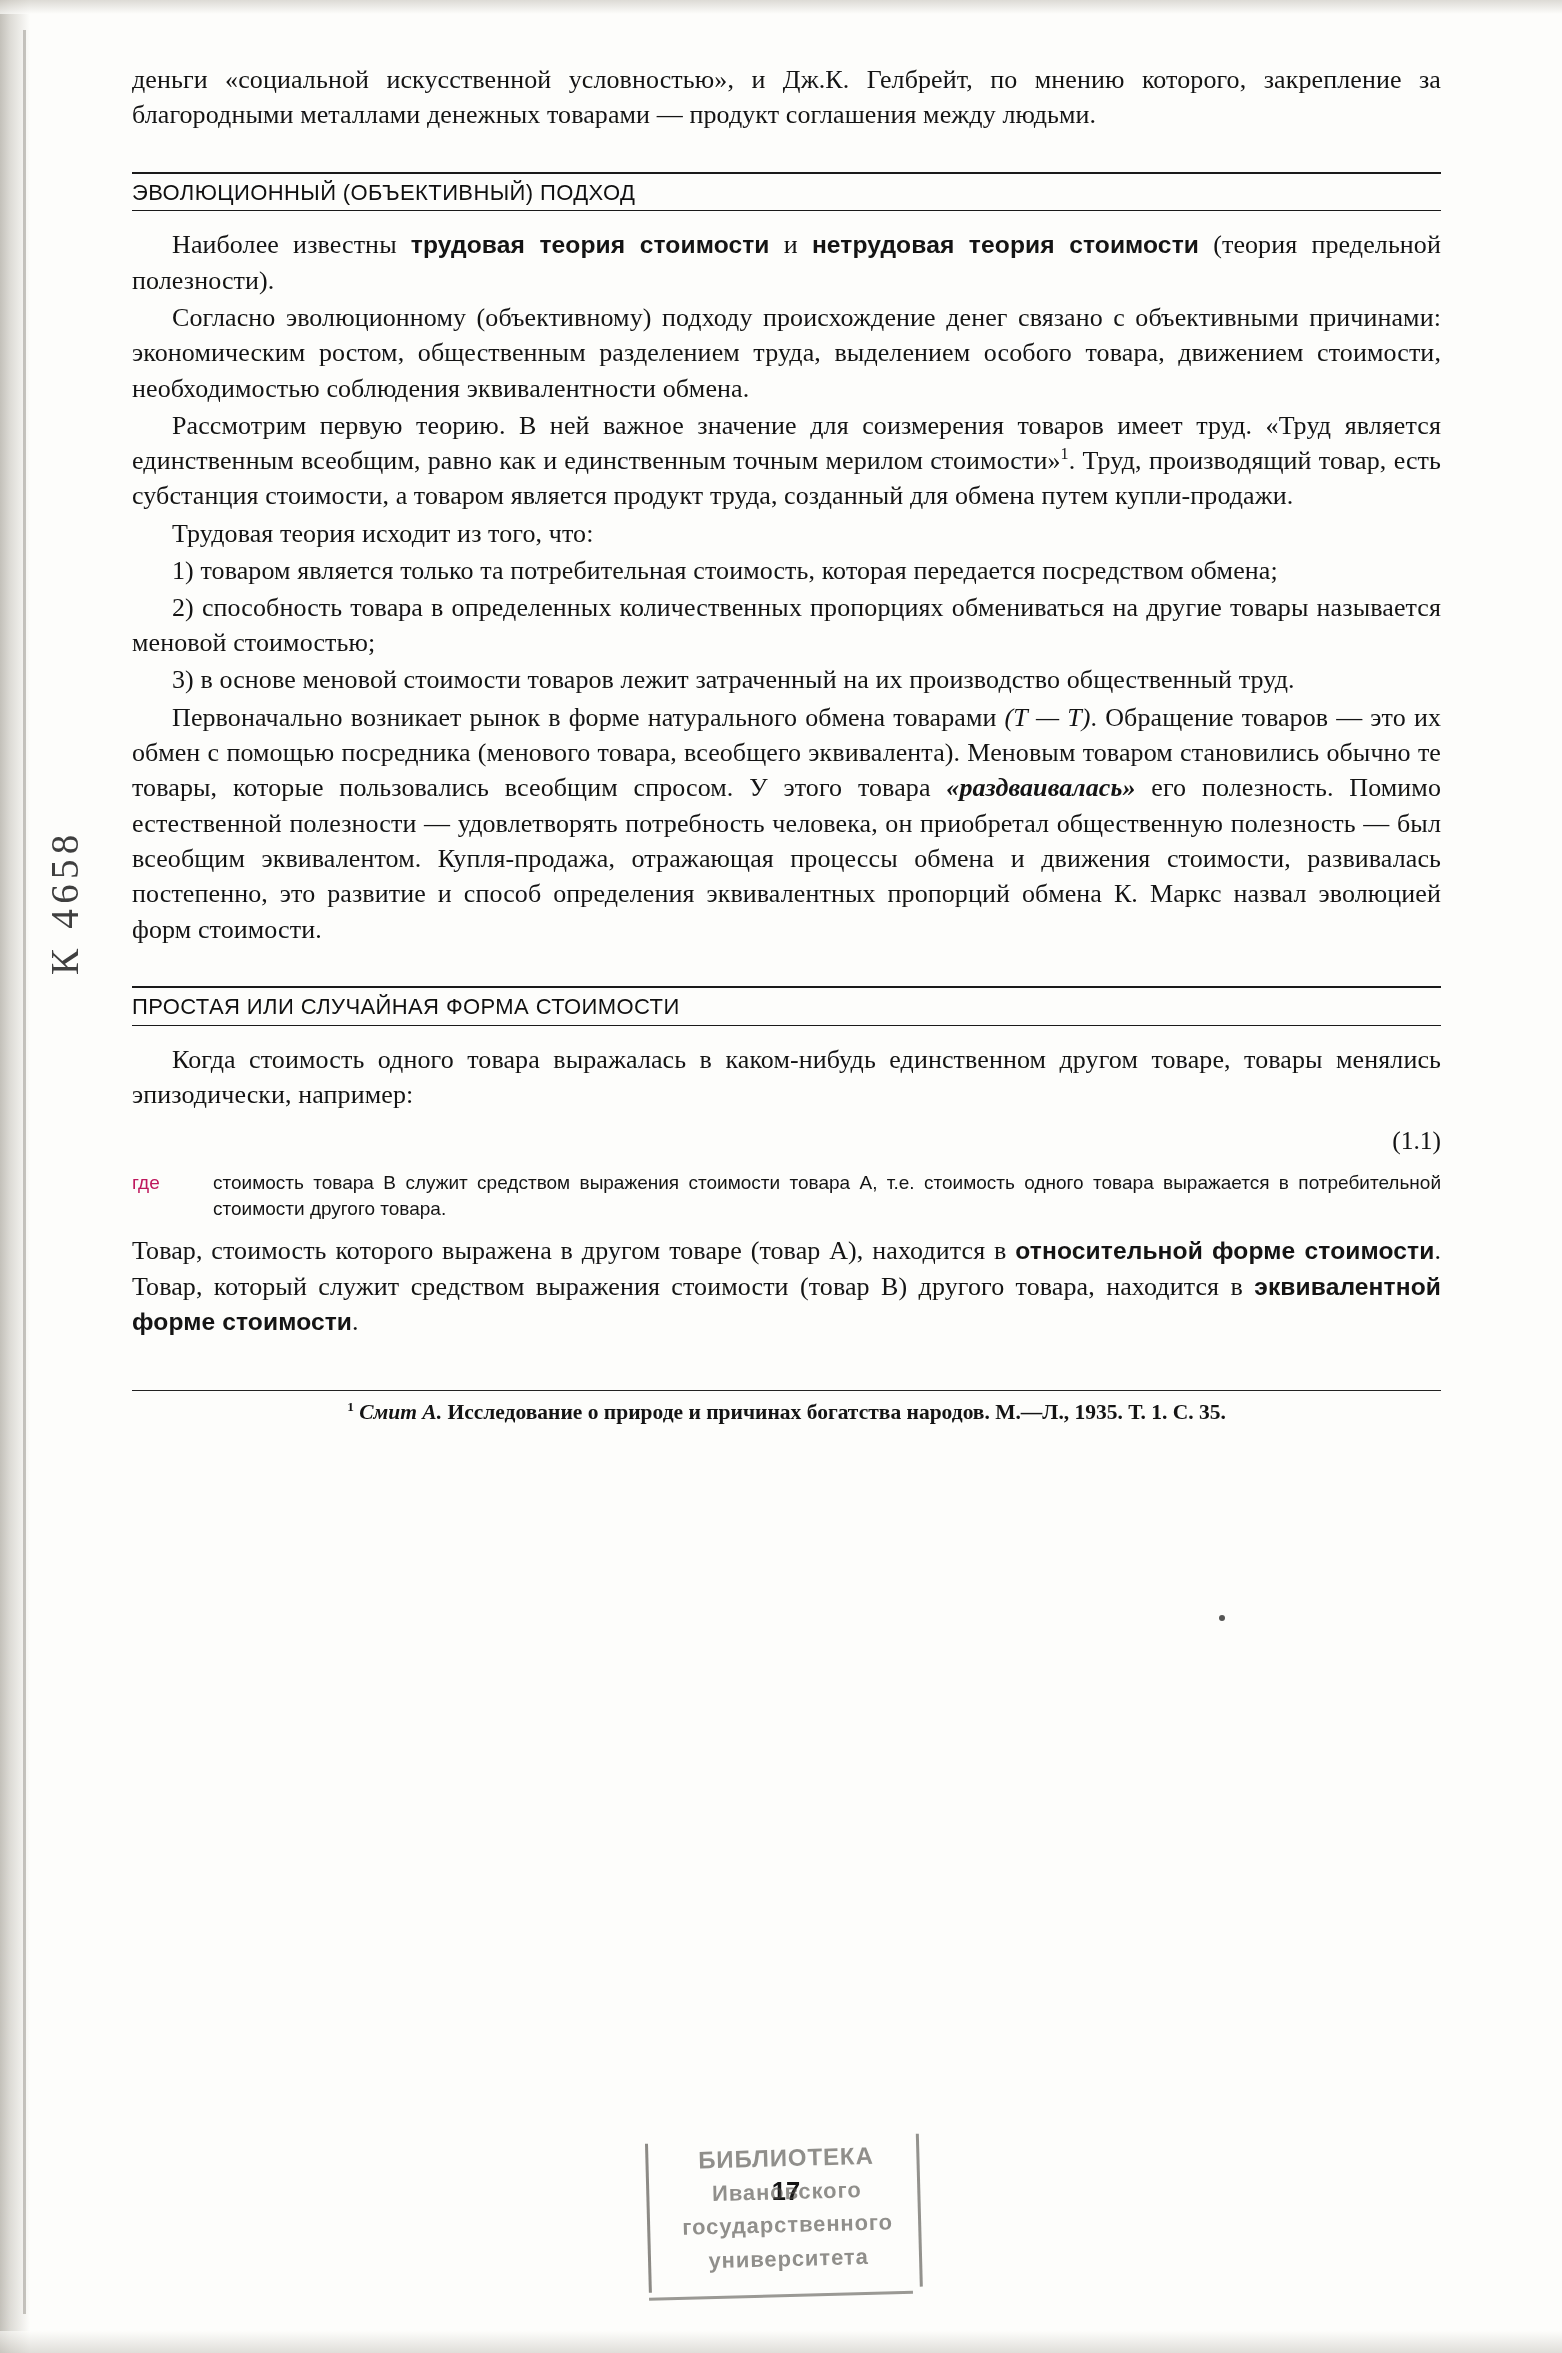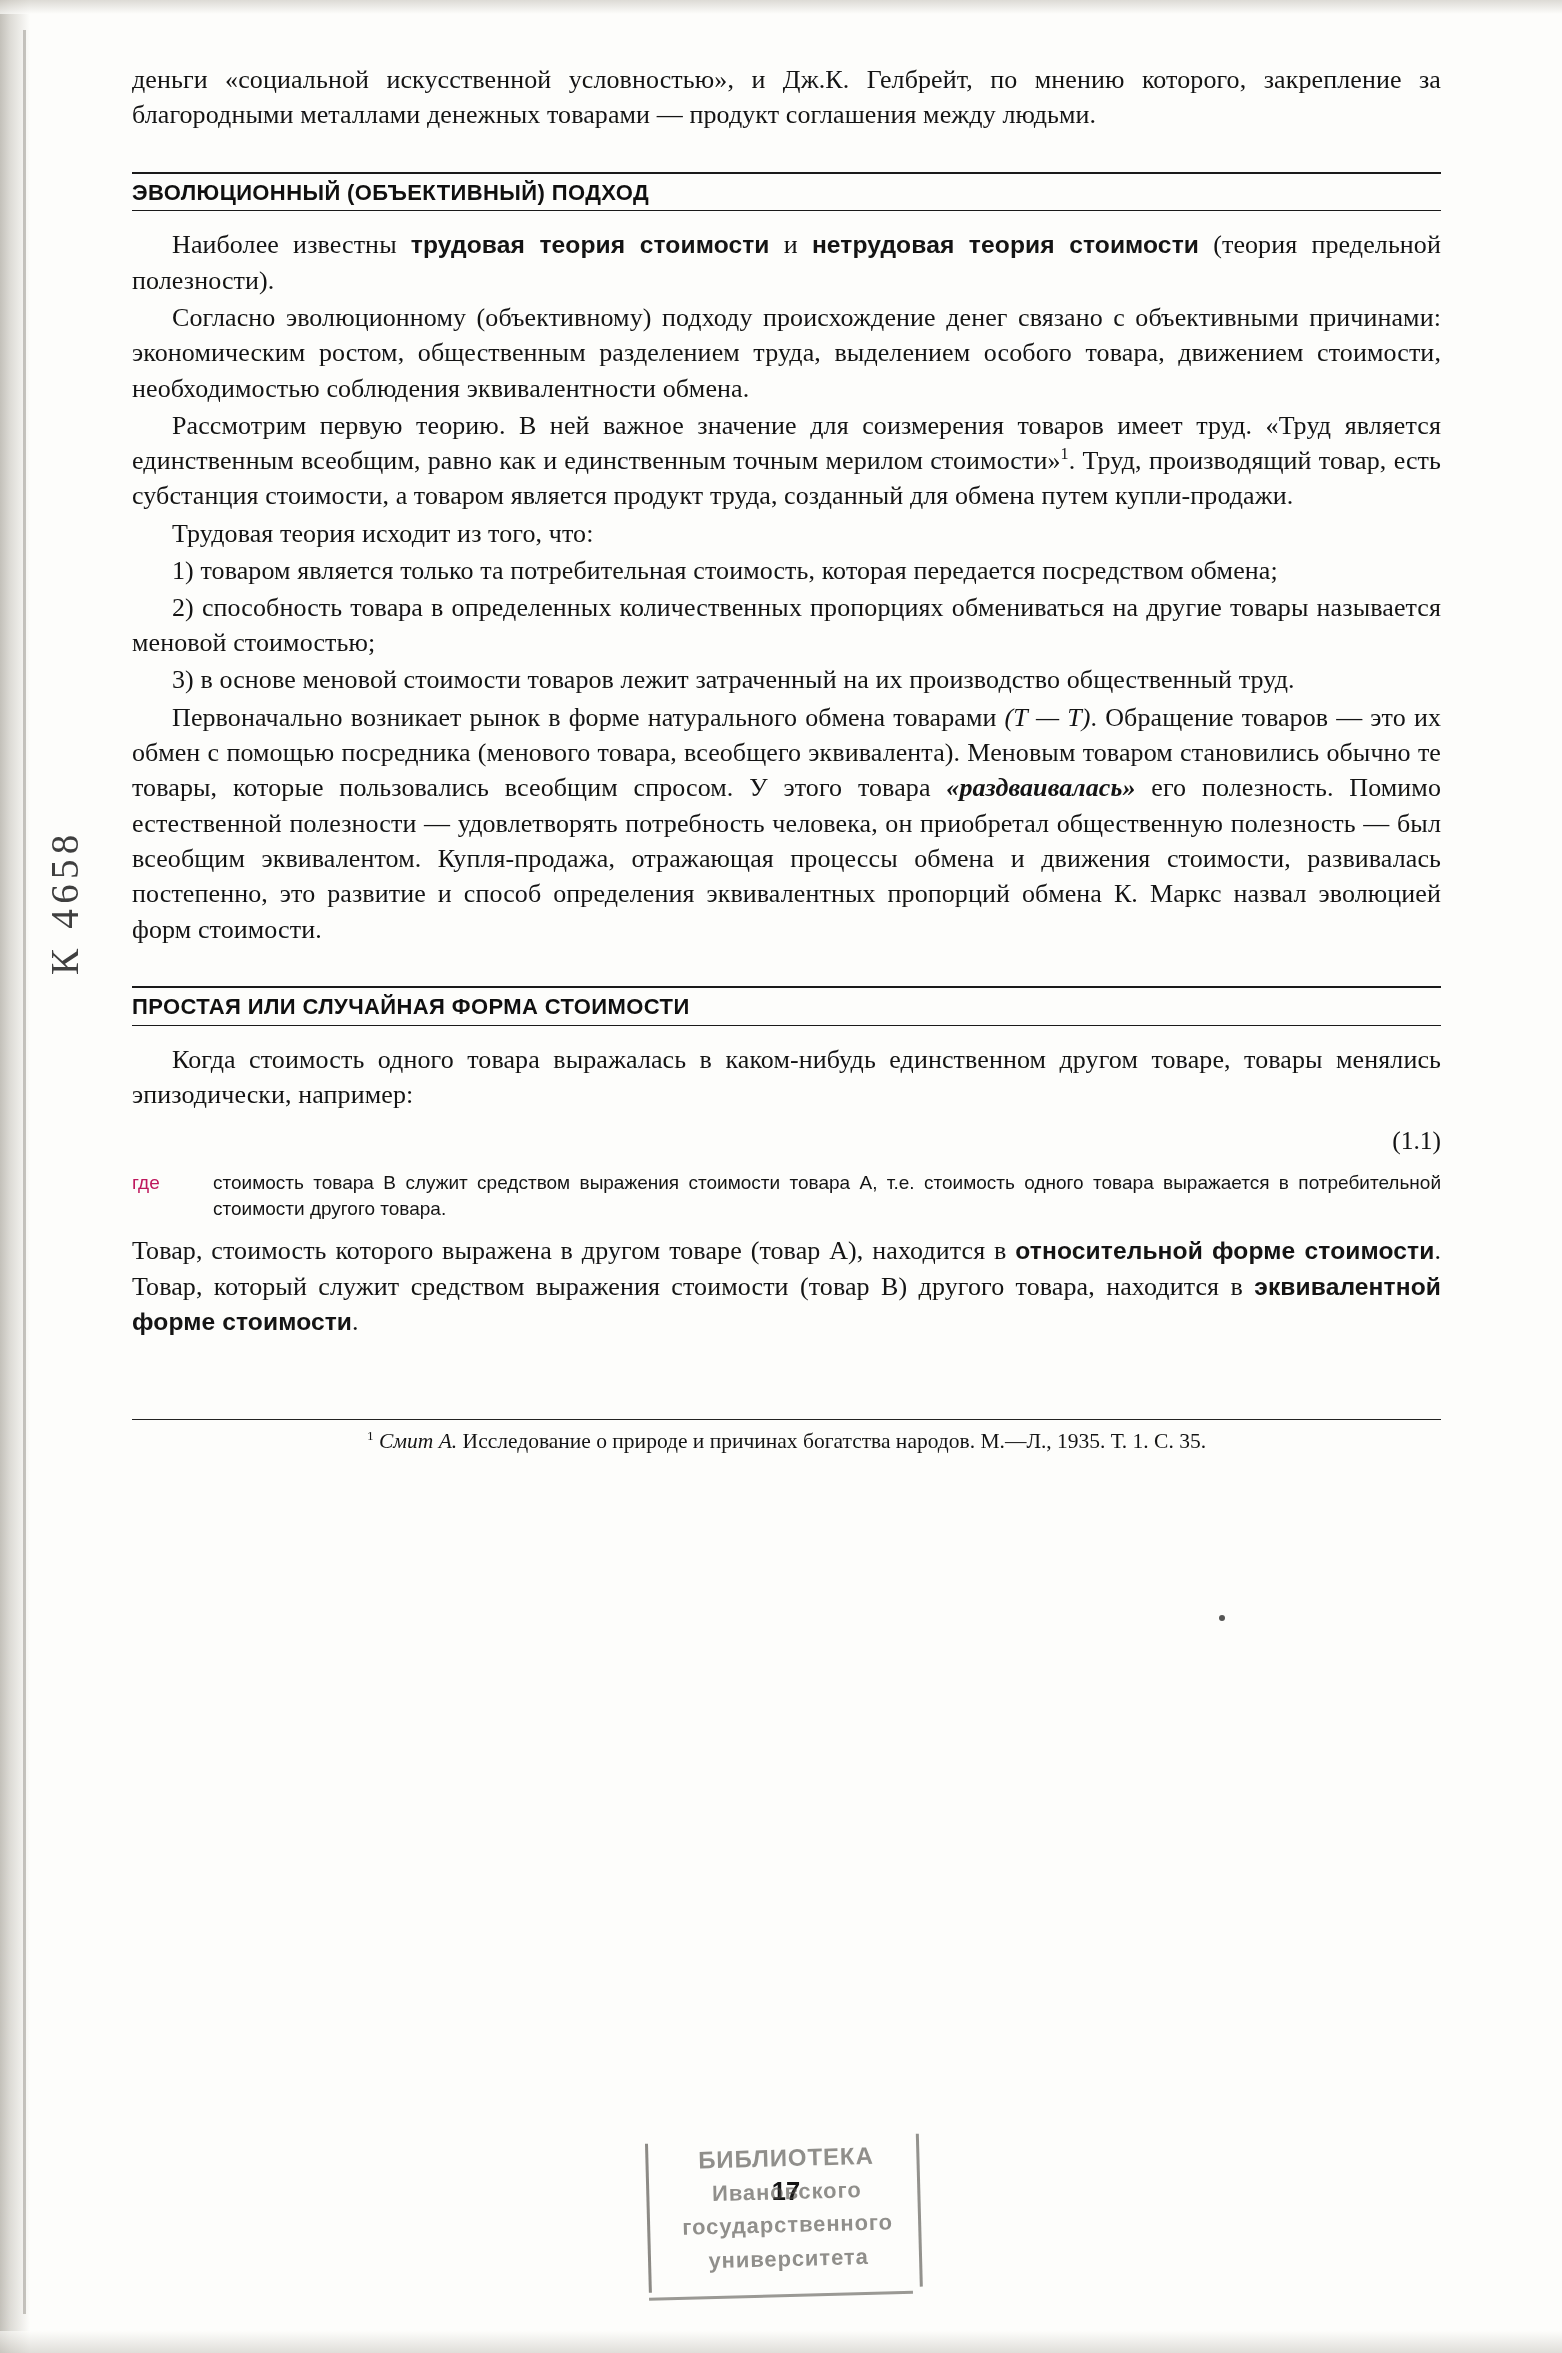--- a/index.html
+++ b/index.html
@@ -69,21 +69,21 @@
     margin-top: 39px;
     margin-bottom: 16px;
   }
   .section-head .rule {
     border-top: 2.1px solid #1a1a1a;
     width: 100%;
     margin-bottom: 6.2px;
   }
   .section-head .label {
     font-family: "Liberation Sans", sans-serif;
-    font-weight: bold;
+    font-weight: normal;
     font-size: 22px;
     letter-spacing: 0.4px;
     color: #101010;
     padding-bottom: 4.4px;
     display: block;
   }
   .section-head .rule-bottom {
     border-top: 1.4px solid #1a1a1a;
     width: 100%;
   }
@@ -126,21 +126,22 @@
     width: 81px;
     flex: 0 0 81px;
     color: #be185d;
   }
   .note .note-body {
     flex: 1 1 auto;
     text-align: justify;
   }
 
   .footnote-wrap {
-    margin-top: 80px;
+    margin-top: 51px;
+    font-weight: bold;
   }
   .footnote-rule {
     border-top: 1.4px solid #222;
     width: 100%;
     margin-bottom: 8px;
   }
   .footnote {
     font-size: 21.5px;
     text-align: center;
     line-height: 1.3;

